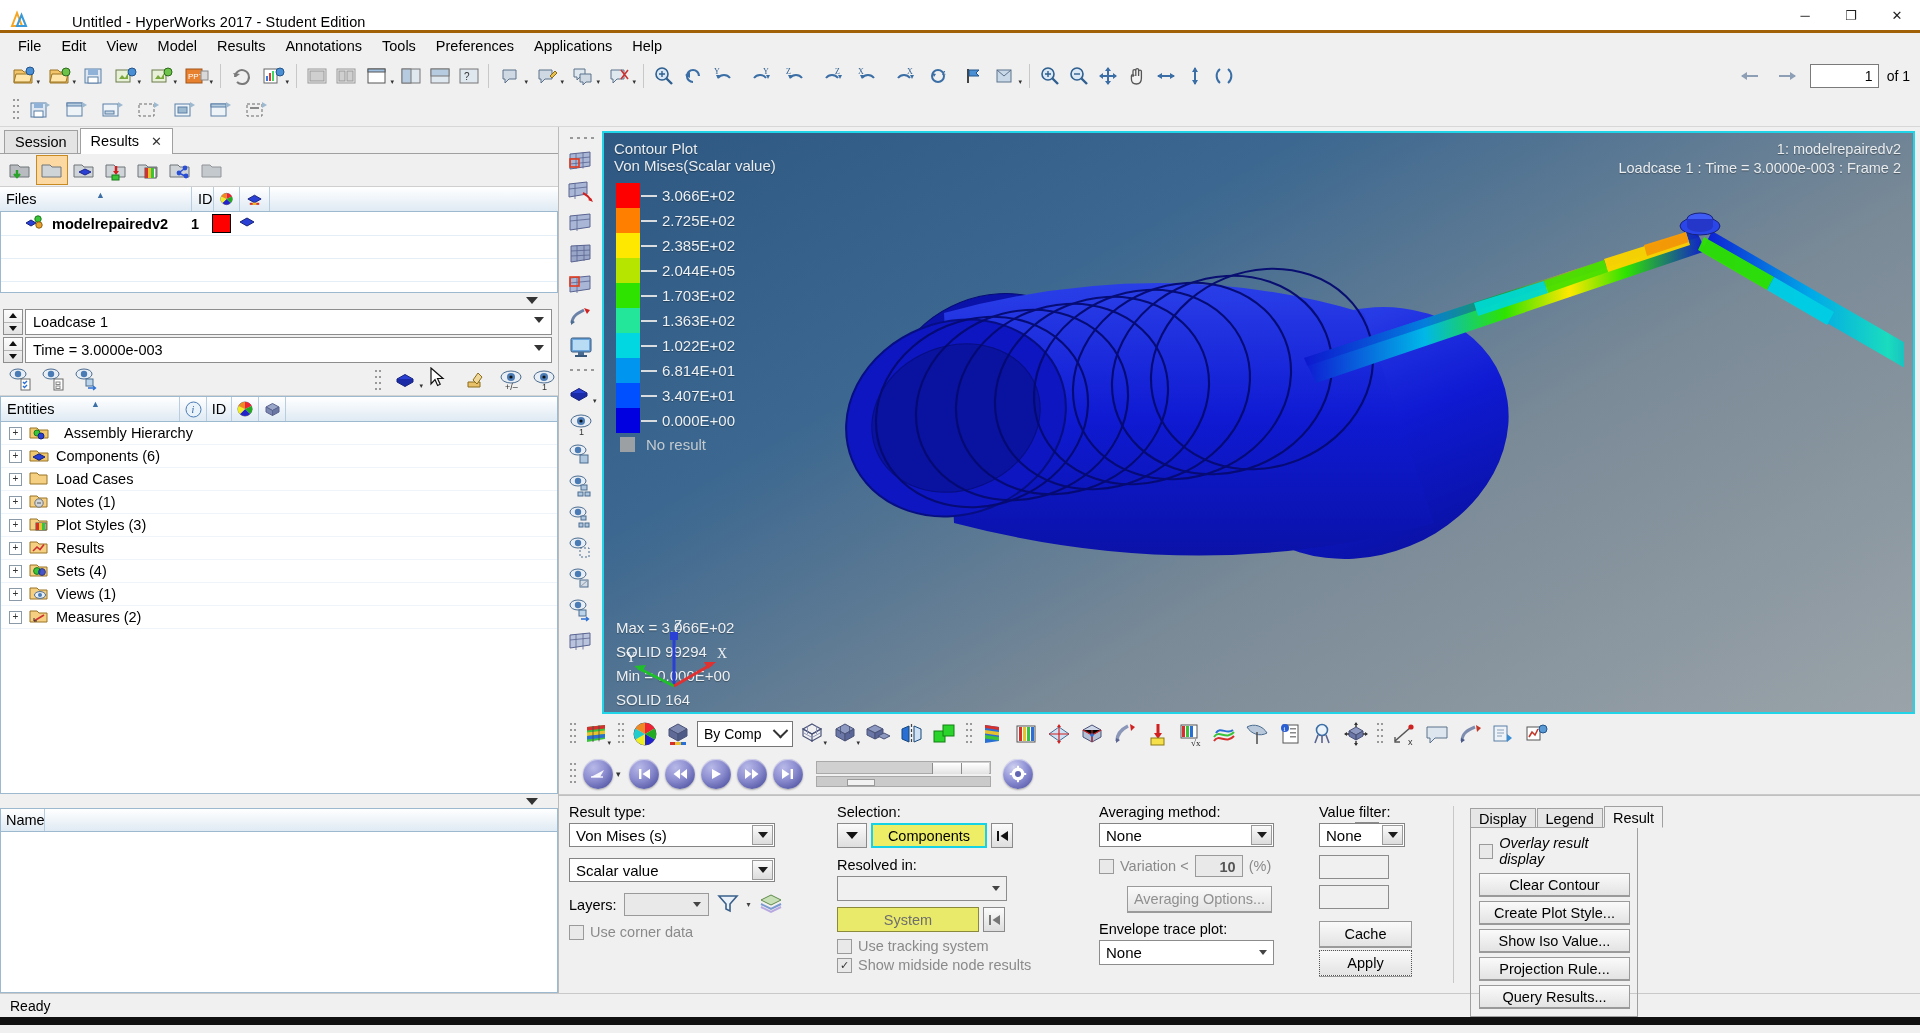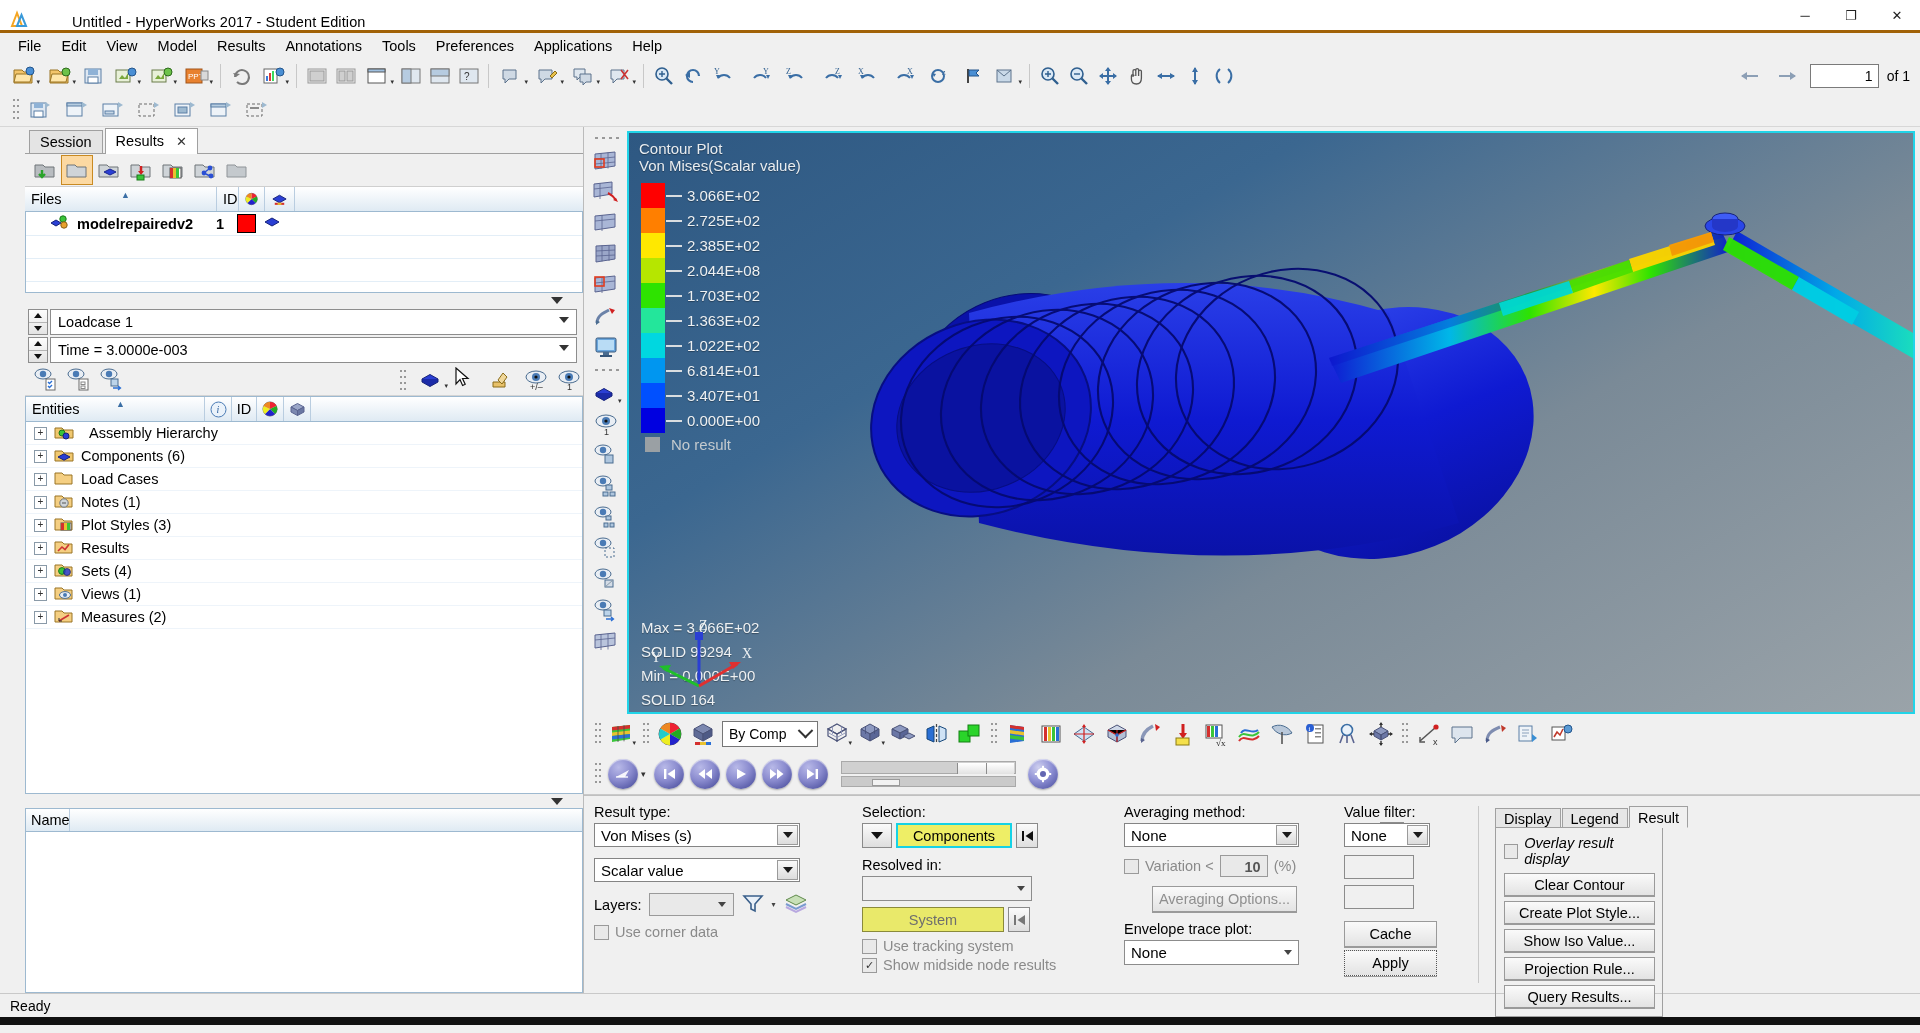--- a/index.html
+++ b/index.html
@@ -29,21 +29,21 @@
   .tbtn.wide{width:34px;}
   .sep{width:1px;height:24px;background:#c8c8c8;margin:0 5px;}
   .dotsep{width:7px;height:26px;margin:0 4px;background-image:radial-gradient(#999 1px,transparent 1px);background-size:4px 6px;}
   .caret{position:absolute;right:1px;bottom:3px;font-size:7px;color:#333;}
 
   .pagebox{margin-left:auto;display:flex;align-items:center;padding-right:10px;gap:8px;}
   .pagefield{width:62px;height:22px;border:1px solid #7a7a7a;background:#fff;text-align:right;padding-right:5px;line-height:22px;font-size:14px;}
   .pagelbl{font-size:14px;color:#000;}
 
   
-  .main{display:flex;height:866px;margin-left:25px;}
+  .main{display:flex;height:866px;}
   .leftpanel{width:558px;background:#f0f0f0;display:flex;flex-direction:column;border-right:1px solid #bbb;}
 
   
   .tabrow{height:26px;display:flex;align-items:flex-end;padding-left:4px;background:#f0f0f0;border-bottom:1px solid #a0a0a0;}
   .tab{height:22px;line-height:22px;padding:0 10px;font-size:14.5px;border:1px solid #a0a0a0;border-bottom:none;background:#e4e4e4;margin-right:2px;color:#000;}
   .tab.active{background:#fff;height:25px;line-height:25px;position:relative;z-index:2;margin-bottom:-1px;}
   .tab .x{margin-left:8px;font-size:13px;color:#333;}
 
   .ptool{height:32px;display:flex;align-items:center;padding-left:4px;background:#f0f0f0;border-bottom:1px solid #cfcfcf;}
   .ptool .tbtn{width:30px;height:28px;}
@@ -977,41 +977,45 @@
               <path d="M4 12l20-2M10 6v16M17 5.5v16" stroke="#5a6490" stroke-width=".8"></path>
             </svg>
         </div>
       </div>
 
       <div class="viewport">
         <div class="vp-title">
           <div>Contour Plot</div>
           <div>Von Mises(Scalar value)</div>
         </div>
+        <div class="vp-right">
+          <div>1: modelrepairedv2</div>
+          <div>Loadcase 1 : Time = 3.0000e-003 : Frame 2</div>
+        </div>
 
         <div class="legend">
           <div class="lrow">
             <span class="sw" style="background:#ff0000"></span>
             <span class="tick"></span>
             <span class="lv">3.066E+02</span>
           </div>
           <div class="lrow">
             <span class="sw" style="background:#ff7f00"></span>
             <span class="tick"></span>
             <span class="lv">2.725E+02</span>
           </div>
           <div class="lrow">
             <span class="sw" style="background:#ffe800"></span>
             <span class="tick"></span>
             <span class="lv">2.385E+02</span>
           </div>
           <div class="lrow">
             <span class="sw" style="background:#b6e600"></span>
             <span class="tick"></span>
-            <span class="lv">2.044E+08</span>
+            <span class="lv">2.044E+05</span>
           </div>
           <div class="lrow">
             <span class="sw" style="background:#2ee300"></span>
             <span class="tick"></span>
             <span class="lv">1.703E+02</span>
           </div>
           <div class="lrow">
             <span class="sw" style="background:#23e69b"></span>
             <span class="tick"></span>
             <span class="lv">1.363E+02</span>

